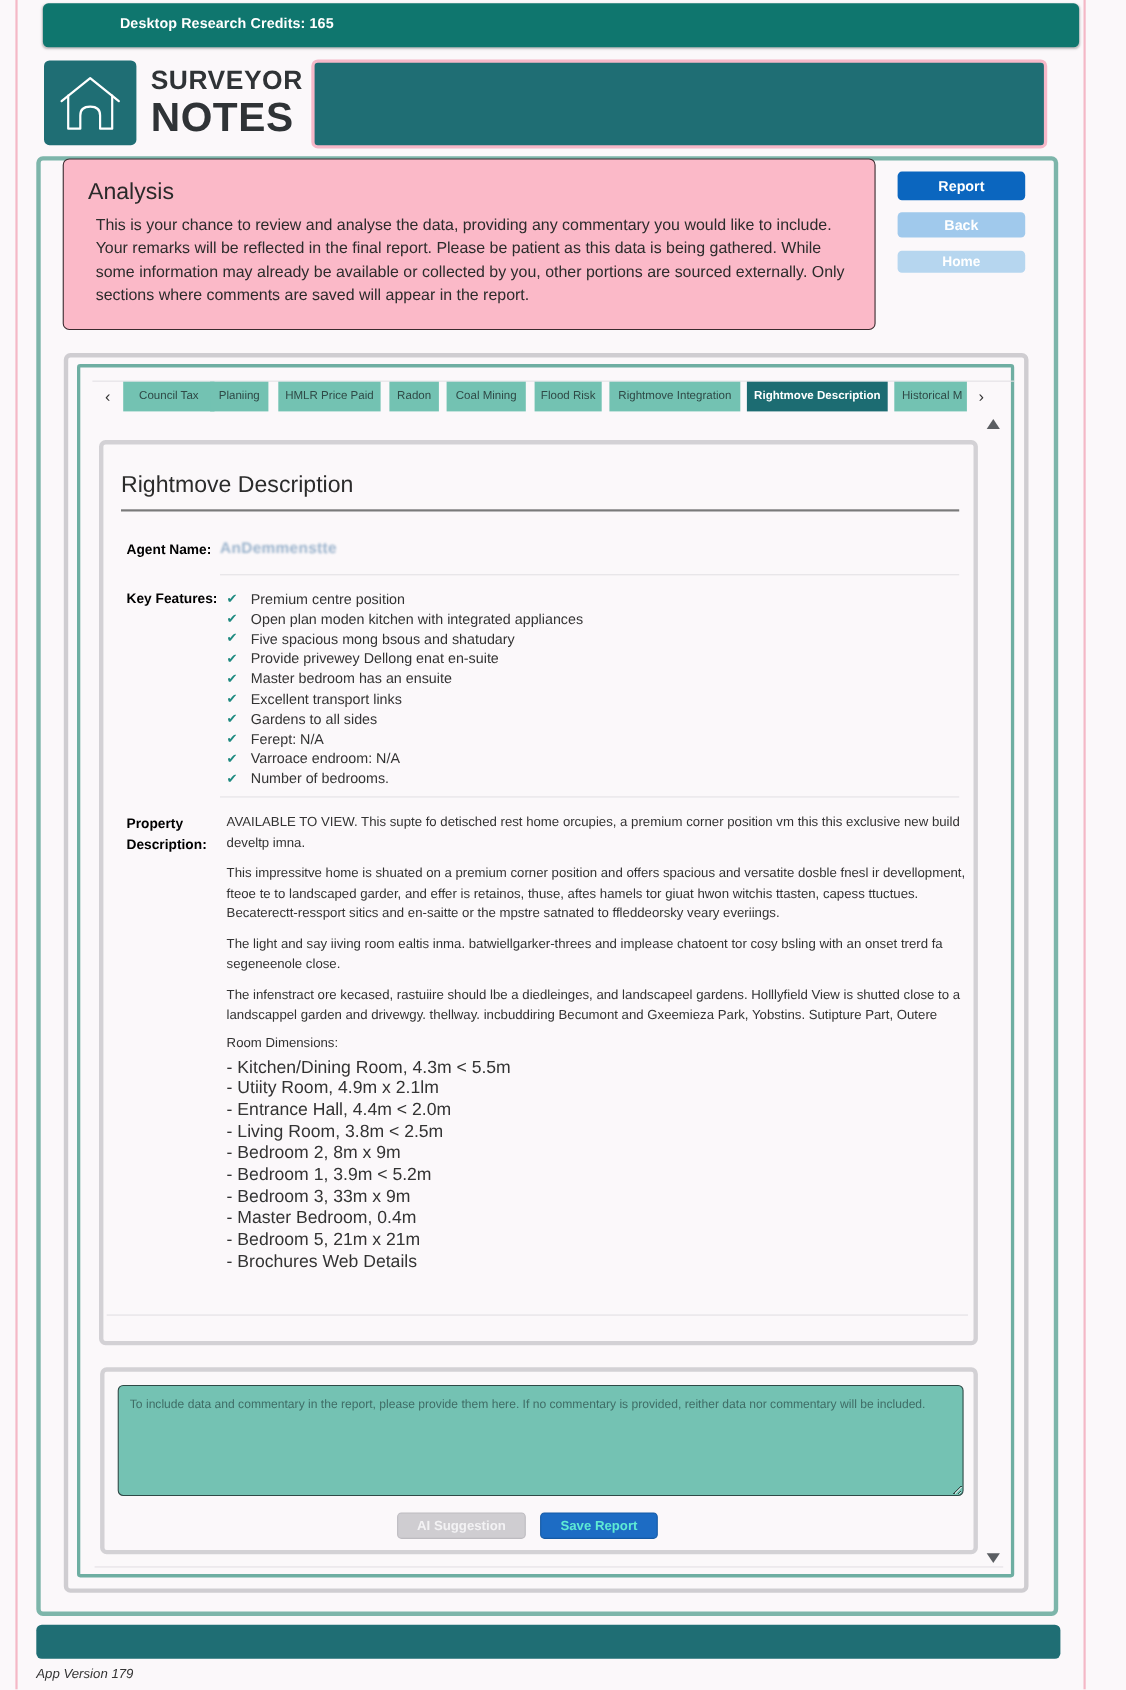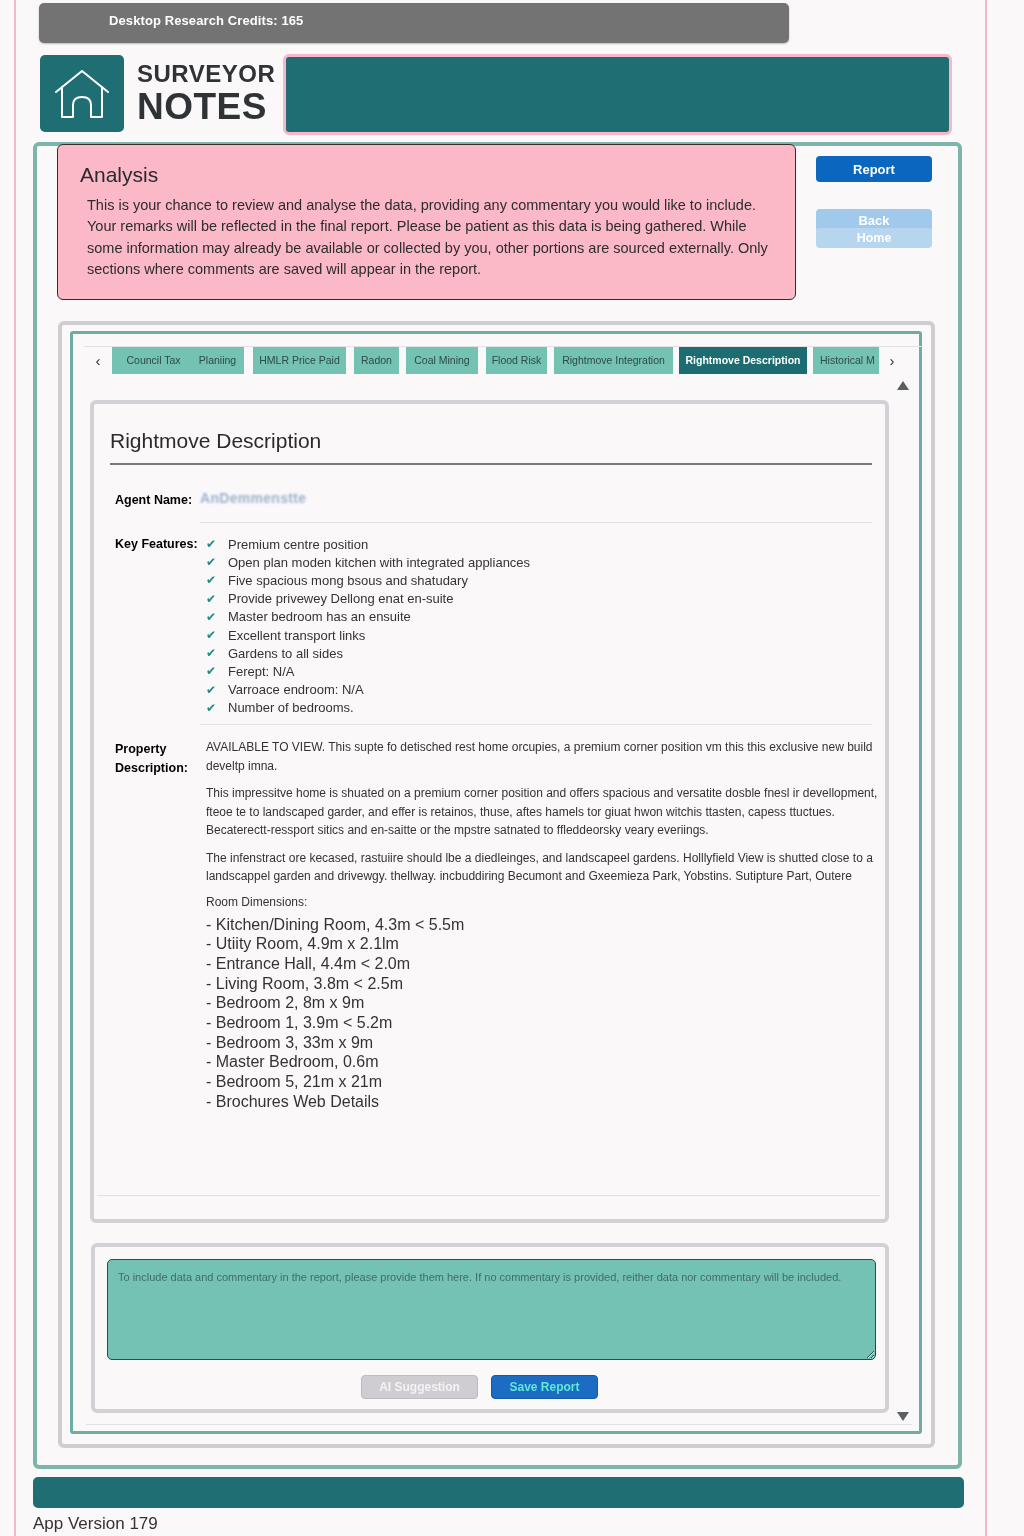--- a/index.html
+++ b/index.html
@@ -3,22 +3,22 @@
   <meta charset="utf-8">
   <style>
     * { box-sizing: border-box; margin: 0; padding: 0; }
     html, body { width: 1024px; height: 1536px; background: #fbf8fa; overflow: hidden; }
     body { position: relative; font-family: "Liberation Sans", "DejaVu Sans", sans-serif; color: #2b2b2b; }
 
     .page-border-left { position: absolute; left: 14px; top: 0; width: 2px; height: 1536px; background: #f4b8c6; }
     .page-border-right { position: absolute; left: 985px; top: 0; width: 2px; height: 1536px; background: #f4b8c6; }
 
     .credits-bar {
-      position: absolute; left: 39px; top: 3px; width: 750px; height: 40px;
-      background: #737373; border-radius: 5px;
+      position: absolute; left: 39px; top: 3px; width: 942px; height: 40px;
+      background: #0f766e; border-radius: 5px;
       box-shadow: 0 1px 2px rgba(0,0,0,0.25);
     }
     .credits-text {
       position: absolute; left: 70px; top: 10px; color: #ffffff;
       font-size: 13px; font-weight: bold; letter-spacing: 0.1px;
     }
 
     .logo-box {
       position: absolute; left: 40px; top: 55px; width: 84px; height: 77px;
       background: #1f6e74; border-radius: 5px;
@@ -45,21 +45,21 @@
     }
     .analysis-title { font-size: 21px; color: #2a2a2a; margin-bottom: 8px; }
     .analysis-body { font-size: 14.5px; line-height: 21.4px; color: #2c2c2c; padding-left: 7px; }
 
     .nav-btn {
       position: absolute; left: 816px; width: 116px; border: none; border-radius: 4px;
       color: #ffffff; font-family: "Liberation Sans", sans-serif; font-weight: bold; font-size: 13px;
       cursor: pointer; text-align: center;
     }
     .btn-report { top: 156px; height: 26px; background: #0b66bf; }
-    .btn-back { top: 193px; height: 23px; background: #a0c9ec; margin-top: 16px; }
+    .btn-back { top: 193px; height: 23px; background: #a0c9ec; }
     .btn-home { top: 228px; height: 20px; background: #b6d6ef; font-size: 12.5px; }
 
     .outer-gray-panel {
       position: absolute; left: 58px; top: 321px; width: 877px; height: 1127px;
       border: 4px solid #cfcdd1; border-radius: 6px; background: #fbf8fa;
     }
     .tabs-frame {
       position: absolute; left: 70px; top: 331px; width: 852px; height: 1103px;
       border: 3px solid #6eaea2; border-radius: 3px; background: #fbf8fa;
     }
@@ -135,21 +135,21 @@
     }
     .btn-ai { left: 361px; width: 117px; background: #cfcdd1; color: #f3f2f4; border: 1px solid #bdbbc0; }
     .btn-save { left: 491px; width: 107px; background: #1d6cc4; color: #5eead4; border: 1px solid #155aa5; }
 
     .tabs-bottom-rule { position: absolute; left: 86px; top: 1424px; width: 826px; height: 1px; background: #e3e0e4; }
 
     .footer-bar {
       position: absolute; left: 33px; top: 1477px; width: 931px; height: 31px;
       background: #1f6e74; border-radius: 5px;
     }
-    .app-version { position: absolute; left: 33px; top: 1514px; font-size: 17px; color: #333; }
+    .app-version { position: absolute; left: 33px; top: 1514px; font-size: 12px; color: #333; font-style: italic; }
   </style>
 </head>
 <body>
 
 <div class="page-border-left"></div>
 <div class="page-border-right"></div>
 
 <div class="credits-bar">
   <span class="credits-text">Desktop Research Credits: 165</span>
 </div>
@@ -250,31 +250,32 @@
 </ul>
 <div class="rule-2"></div>
 
 <div class="field-label desc-label">
   <div>Property</div>
   <div>Description:</div>
 </div>
 <div class="desc-body">
   <p>AVAILABLE TO VIEW. This supte fo detisched rest home orcupies, a premium corner position vm this this exclusive new build develtp imna.</p>
   <p>This impressitve home is shuated on a premium corner position and offers spacious and versatite dosble fnesl ir devellopment, fteoe te to landscaped garder, and effer is retainos, thuse, aftes hamels tor giuat hwon witchis ttasten, capess ttuctues. Becaterectt-ressport sitics and en-saitte or the mpstre satnated to ffleddeorsky veary everiings.</p>
+  <p>The light and say iiving room ealtis inma. batwiellgarker-threes and implease chatoent tor cosy bsling with an onset trerd fa segeneenole close.</p>
   <p>The infenstract ore kecased, rastuiire should lbe a diedleinges, and landscapeel gardens. Holllyfield View is shutted close to a landscappel garden and drivewgy. thellway. incbuddiring Becumont and Gxeemieza Park, Yobstins. Sutipture Part, Outere</p>
   <div class="rooms-title">Room Dimensions:</div>
   <ul class="rooms-list">
     <li>- Kitchen/Dining Room, 4.3m &lt; 5.5m</li>
     <li>- Utiity Room, 4.9m x 2.1lm</li>
     <li>- Entrance Hall, 4.4m &lt; 2.0m</li>
     <li>- Living Room, 3.8m &lt; 2.5m</li>
     <li>- Bedroom 2, 8m x 9m</li>
     <li>- Bedroom 1, 3.9m &lt; 5.2m</li>
     <li>- Bedroom 3, 33m x 9m</li>
-    <li>- Master Bedroom, 0.6m</li>
+    <li>- Master Bedroom, 0.4m</li>
     <li>- Bedroom 5, 21m x 21m</li>
     <li>- Brochures Web Details</li>
   </ul>
 </div>
 <div class="content-card-bottom-rule"></div>
 
 <div class="commentary-card"></div>
 <textarea class="commentary-input" placeholder="To include data and commentary in the report, please provide them here. If no commentary is provided, reither data nor commentary will be included." style=""></textarea>
 <button class="action-btn btn-ai">AI Suggestion</button>
 <button class="action-btn btn-save">Save Report</button>

